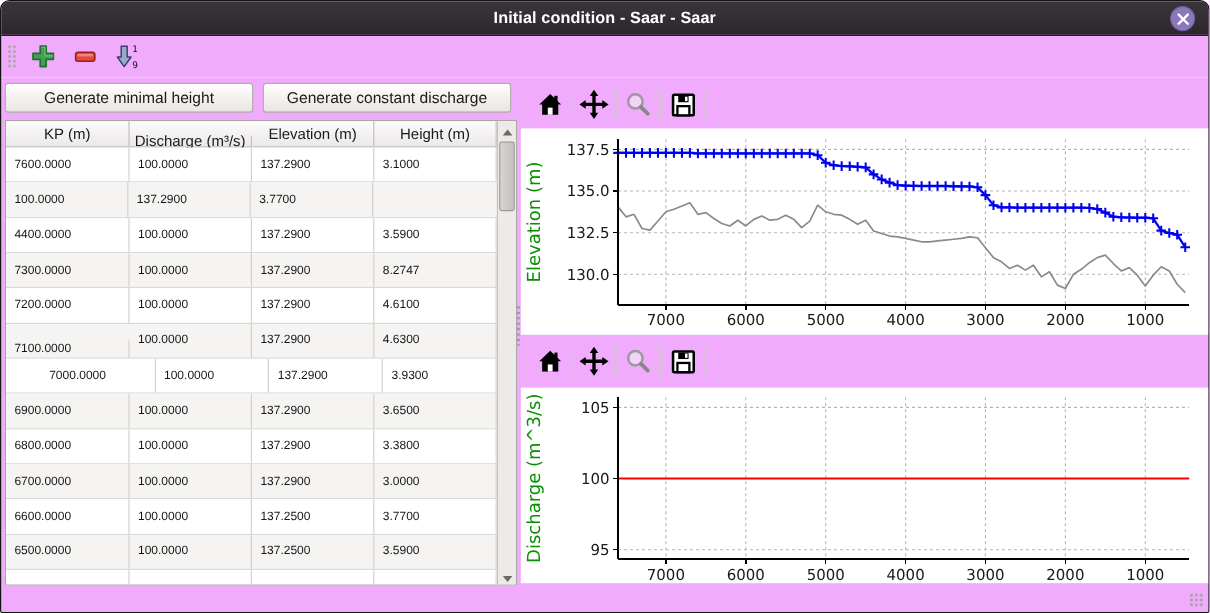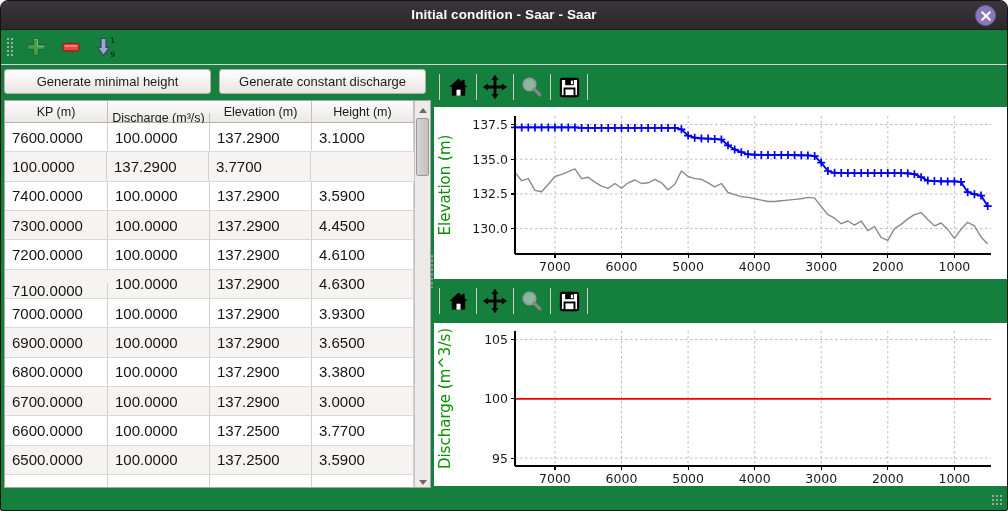--- a/index.html
+++ b/index.html
@@ -1,17 +1,17 @@
 <!DOCTYPE html>
 <html><head>
 <meta charset="utf-8">
 <style>
   * { margin:0; padding:0; box-sizing:border-box; }
   body { background:#ffffff; font-family:"Liberation Sans","DejaVu Sans",sans-serif; }
-  .window { position:relative; width:1008px; height:511px; background:#15803d;
+  .window { position:relative; width:1008px; height:511px; background:#f0abfc;
             border:1px solid #141414; border-radius:8px 8px 2px 2px; overflow:hidden; }
   
   .titlebar { position:absolute; left:0; top:0; right:0; height:29px;
               background:linear-gradient(#3a353a,#2b272b); border-bottom:1px solid #201d20; }
   .title { display:block; line-height:28px; text-align:center; color:#ffffff;
            font-size:13.5px; font-weight:600; letter-spacing:.1px; }
   .close-btn { position:absolute; right:11px; top:4px; width:21px; height:21px; border-radius:50%;
                background:#8a78ba; border:1px solid #6f5fa0; display:flex; align-items:center;
                justify-content:center; cursor:pointer; }
   
@@ -31,21 +31,21 @@
   
   .table-frame { position:absolute; left:3px; top:99px; width:427px; height:388px;
                  border:1px solid #a8a5a2; background:#ffffff; overflow:hidden; }
   .thead { display:flex; height:22px; background:linear-gradient(#fcfbfb,#ebe9e7);
            border-bottom:1px solid #b2afac; width:409px; }
   .th { font-size:12.5px; color:#1a1a1a; display:flex; align-items:center; justify-content:center;
         border-right:1px solid #c2bfbc; cursor:pointer; }
   .tbody { position:absolute; left:0; top:22px; right:16px; bottom:0; overflow:hidden; background:#fff; }
   .tr { display:flex; height:29.35px; border-bottom:1px solid #dbd9d6; background:#ffffff; }
   .tr.odd { background:#f5f4f2; }
-  .td { font-size:15px; color:#151515; display:flex; align-items:center; padding-left:7px;
+  .td { font-size:10px; color:#151515; display:flex; align-items:center; padding-left:7px;
         border-right:1px solid #d3d1ce; overflow:hidden; white-space:nowrap; cursor:default; }
   .tr.filler { height:12px; border-bottom:none; }
   
   .vscroll { position:absolute; top:0; right:0; bottom:0; width:16px; background:#edebe9;
              border-left:1px solid #c5c2bf; }
   .sb-btn { position:absolute; left:0; width:15px; height:14px; background:#edebe9; border:none; cursor:pointer; }
   .sb-up { top:0; } .sb-down { bottom:0; }
   .tri-up { width:0; height:0; margin:4px auto 0; border-left:4px solid transparent;
             border-right:4px solid transparent; border-bottom:5px solid #6b6966; }
   .tri-down { width:0; height:0; margin:5px auto 0; border-left:4px solid transparent;
@@ -131,45 +131,45 @@
           <div class="td" style="width: 102px;">100.0000</div>
           <div class="td" style="width: 102px;">137.2900</div>
           <div class="td" style="width: 102px;">3.1000</div>
         </div>
         <div class="tr odd">
           <div class="td" style="width: 102px;">100.0000</div>
           <div class="td" style="width: 102px;">137.2900</div>
           <div class="td" style="width: 102px;">3.7700</div>
         </div>
         <div class="tr">
-          <div class="td" style="width: 103px;">7400.0000</div>
+          <div class="td" style="width: 103px;">4400.0000</div>
           <div class="td" style="width: 102px;">100.0000</div>
           <div class="td" style="width: 102px;">137.2900</div>
           <div class="td" style="width: 102px;">3.5900</div>
         </div>
         <div class="tr odd">
           <div class="td" style="width: 103px;">7300.0000</div>
           <div class="td" style="width: 102px;">100.0000</div>
           <div class="td" style="width: 102px;">137.2900</div>
-          <div class="td" style="width: 102px;">4.4500</div>
+          <div class="td" style="width: 102px;">8.2747</div>
         </div>
         <div class="tr">
           <div class="td" style="width: 103px;">7200.0000</div>
           <div class="td" style="width: 102px;">100.0000</div>
           <div class="td" style="width: 102px;">137.2900</div>
           <div class="td" style="width: 102px;">4.6100</div>
         </div>
         <div class="tr odd">
           <div class="td" style="width: 103px; margin-top: 13px;">7100.0000</div>
           <div class="td" style="width: 102px;">100.0000</div>
           <div class="td" style="width: 102px;">137.2900</div>
           <div class="td" style="width: 102px;">4.6300</div>
         </div>
         <div class="tr">
-          <div class="td" style="width: 103px;">7000.0000</div>
+          <div class="td" style="width: 103px; margin-left: 29px;">7000.0000</div>
           <div class="td" style="width: 102px;">100.0000</div>
           <div class="td" style="width: 102px;">137.2900</div>
           <div class="td" style="width: 102px;">3.9300</div>
         </div>
         <div class="tr odd">
           <div class="td" style="width: 103px;">6900.0000</div>
           <div class="td" style="width: 102px;">100.0000</div>
           <div class="td" style="width: 102px;">137.2900</div>
           <div class="td" style="width: 102px;">3.6500</div>
         </div>

